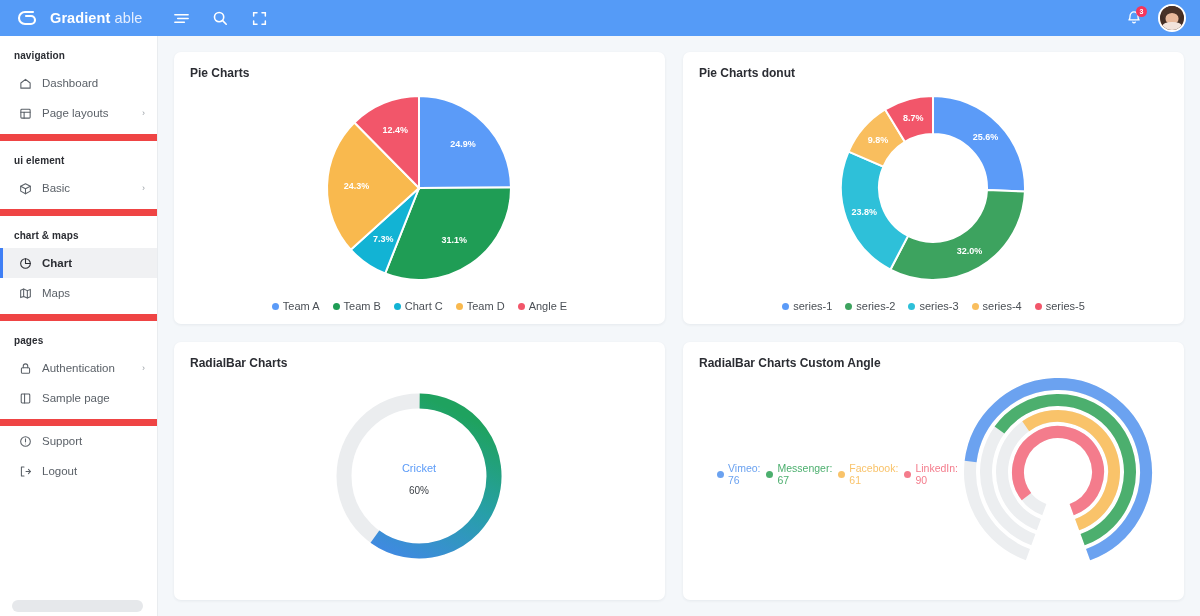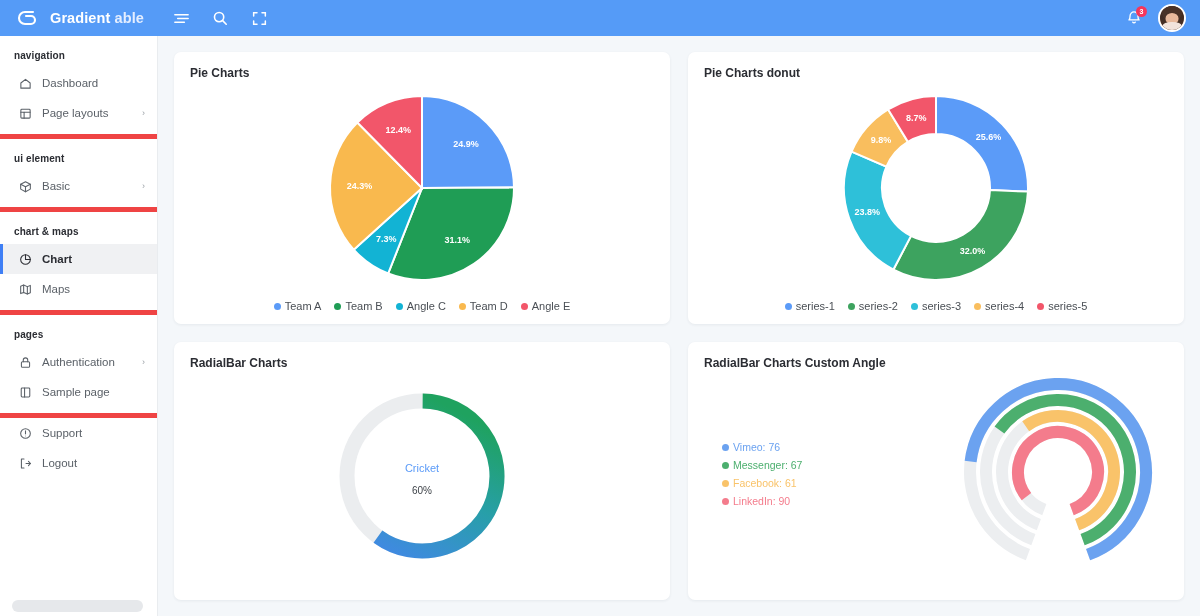--- a/index.html
+++ b/index.html
@@ -16,21 +16,21 @@
     background: #559bf7;
     display: flex; align-items: center;
   }
   .brand {
     width: 158px; height: 36px;
     display: flex; align-items: center; gap: 7px;
     padding-left: 17px;
   }
   .brand-logo { width: 26px; height: 16px; flex: none; }
   .brand-name { font-size: 14.5px; font-weight: 700; color: #ffffff; letter-spacing: .1px; white-space: nowrap; }
-  .brand-name .light { font-weight: 700; color: #e4eeff; }
+  .brand-name .light { font-weight: 400; color: #e4eeff; }
   .hdr-icons { display: flex; align-items: center; gap: 21px; padding-left: 14px; }
   .hdr-ico { width: 18px; height: 18px; display: flex; align-items: center; justify-content: center; cursor: pointer; }
   .hdr-right { margin-left: auto; display: flex; align-items: center; gap: 14px; padding-right: 14px; }
   .bell-wrap { position: relative; width: 20px; height: 20px; display: flex; align-items: center; justify-content: center; cursor: pointer; }
   .bell-badge {
     position: absolute; top: -2px; right: -3px;
     min-width: 11px; height: 11px; padding: 0 2px;
     border-radius: 6px; background: #f5365c; color: #fff;
     font-size: 7px; line-height: 11px; text-align: center; font-weight: 700;
   }
@@ -44,21 +44,21 @@
   .avatar .body { position: absolute; left: 50%; bottom: 0; transform: translateX(-50%); width: 78%; height: 32%; border-radius: 48% 48% 0 0; background: #f2e3dc; }
 
   
   .sidebar {
     position: absolute; top: 36px; left: 0;
     width: 158px; height: 580px;
     background: #ffffff;
     border-right: 1px solid #e9ecef;
     overflow: hidden;
   }
-  .nav-section { border-bottom: 5px solid #ef4444; padding-bottom: 6px; }
+  .nav-section { border-bottom: 7px solid #ef4444; padding-bottom: 6px; }
   .nav-section:last-child { border-bottom: none; }
   .nav-caption {
     font-size: 10px; font-weight: 700; color: #2b2d33;
     padding: 14px 0 7px 14px; letter-spacing: .1px;
   }
   .nav-item {
     display: flex; align-items: center; gap: 10px;
     height: 30px; padding-left: 18px; padding-right: 12px;
     cursor: pointer; position: relative;
   }
@@ -94,21 +94,21 @@
   .slice-label { font-size: 9px; font-weight: 600; fill: #ffffff; }
 
   .legend { display: flex; justify-content: center; gap: 13px; margin-top: 6px; flex-wrap: wrap; }
   .legend-item { display: flex; align-items: center; gap: 4px; font-size: 11px; color: #4a4f55; }
   .dot { width: 7px; height: 7px; border-radius: 50%; flex: none; }
 
   .radial-center-label { font-size: 11px; fill: #5b9bf8; }
   .radial-center-val { font-size: 10px; fill: #3a3f45; }
 
   .cust-wrap { display: flex; align-items: center; width: 100%; }
-  .cust-legend { display: flex; flex-direction: column; gap: 6px; padding-left: 18px; padding-top: 4px; }
+  .cust-legend { display: flex; flex-direction: row; gap: 6px; padding-left: 18px; padding-top: 4px; }
   .cust-legend .legend-item { font-size: 10.5px; }
   .cust-chart { margin-left: auto; margin-right: 10px; }
 </style>
 </head>
 <body>
 
 <div class="header">
   <div class="brand">
     <span class="brand-logo">
       <svg viewBox="0 0 26 16" width="26" height="16">
@@ -296,21 +296,21 @@
             <div class="legend-item">
               <span class="dot" style="background:#5b9bf8"></span>
               <span>Team A</span>
             </div>
             <div class="legend-item">
               <span class="dot" style="background:#1f9d55"></span>
               <span>Team B</span>
             </div>
             <div class="legend-item">
               <span class="dot" style="background:#12b3d4"></span>
-              <span>Angle C</span>
+              <span>Chart C</span>
             </div>
             <div class="legend-item">
               <span class="dot" style="background:#f9b94e"></span>
               <span>Team D</span>
             </div>
             <div class="legend-item">
               <span class="dot" style="background:#f2566a"></span>
               <span>Angle E</span>
             </div>
           </div>

